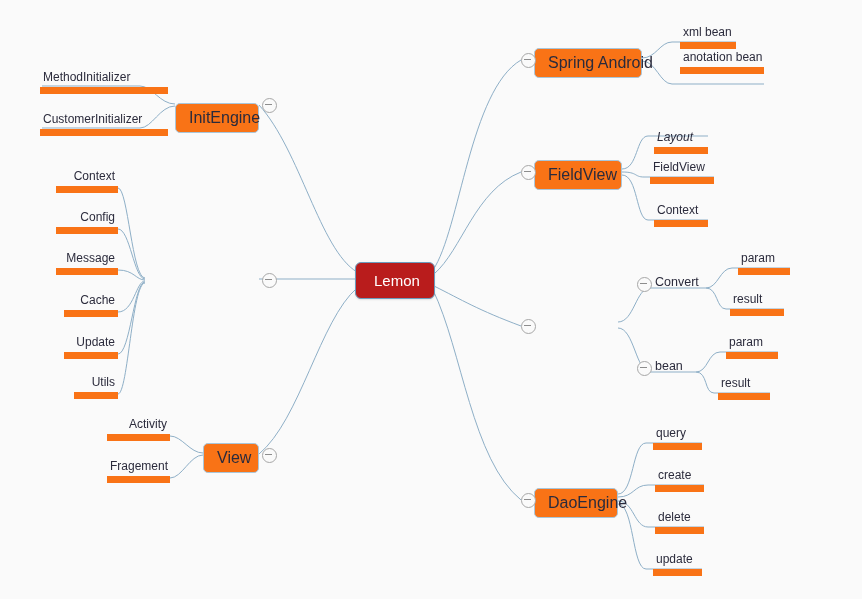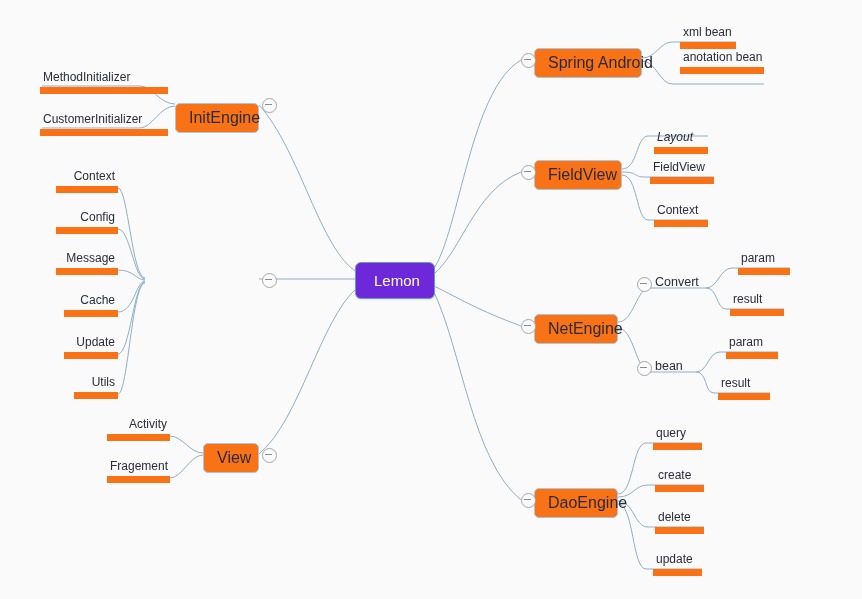--- a/index.html
+++ b/index.html
@@ -23,21 +23,21 @@
     height: 599px;
     pointer-events: none;
   }
   .node {
     position: absolute;
     box-sizing: border-box;
     white-space: nowrap;
   }
   
   .root-node {
-    background: #6d28d9;
+    background: #b91c1c;
     border: 1px solid #6b9cbd;
     border-radius: 6px;
     color: #ffffff;
     font-size: 15px;
     padding: 9px 18px;
     text-align: center;
     box-shadow: 0 1px 2px rgba(0,0,0,0.10);
   }
   
   .box-node {
@@ -187,21 +187,20 @@
   <div class="toggle" style="left:521px; top:53px;"></div>
   <div class="node leaf-node align-left" style="left:680px; top:25px; width:56px;">xml bean</div>
   <div class="node leaf-node align-left" style="left:680px; top:50px; width:84px;">anotation bean</div>
 
   <div class="node box-node" style="left:534px; top:160px; width:88px;">FieldView</div>
   <div class="toggle" style="left:521px; top:165px;"></div>
   <div class="node leaf-node align-left" style="left:654px; top:130px; width:54px;font-style:italic;">Layout</div>
   <div class="node leaf-node align-left" style="left:650px; top:160px; width:64px;">FieldView</div>
   <div class="node leaf-node align-left" style="left:654px; top:203px; width:54px;">Context</div>
 
-  <div class="node box-node" style="left:534px; top:314px; width:84px;">NetEngine</div>
   <div class="toggle" style="left:521px; top:319px;"></div>
 
   <div class="node text-node" style="left:655px; top:275px;">Convert</div>
   <div class="toggle" style="left:637px; top:277px;"></div>
   <div class="node leaf-node align-left" style="left:738px; top:251px; width:52px;">param</div>
   <div class="node leaf-node align-left" style="left:730px; top:292px; width:54px;">result</div>
 
   <div class="node text-node" style="left:655px; top:359px;">bean</div>
   <div class="toggle" style="left:637px; top:361px;"></div>
   <div class="node leaf-node align-left" style="left:726px; top:335px; width:52px;">param</div>

